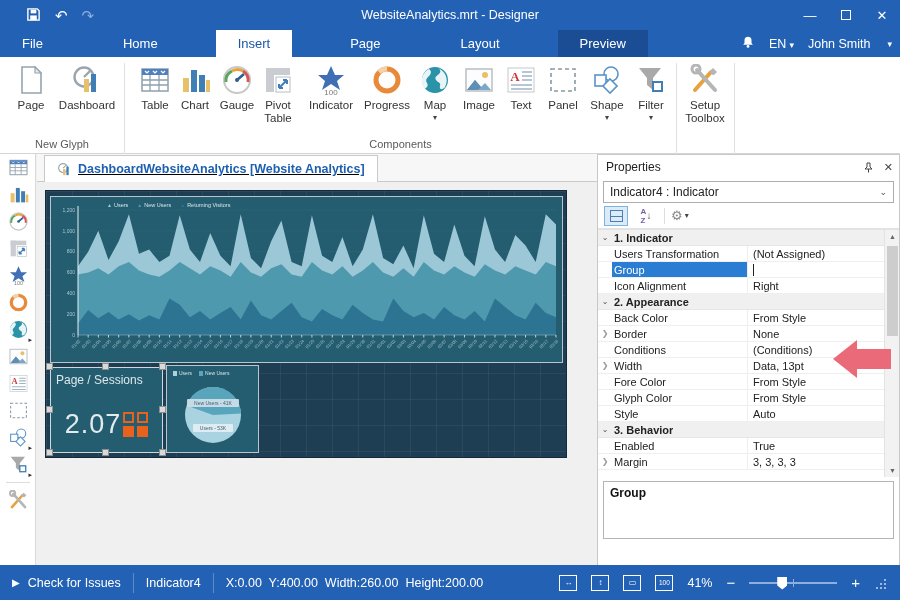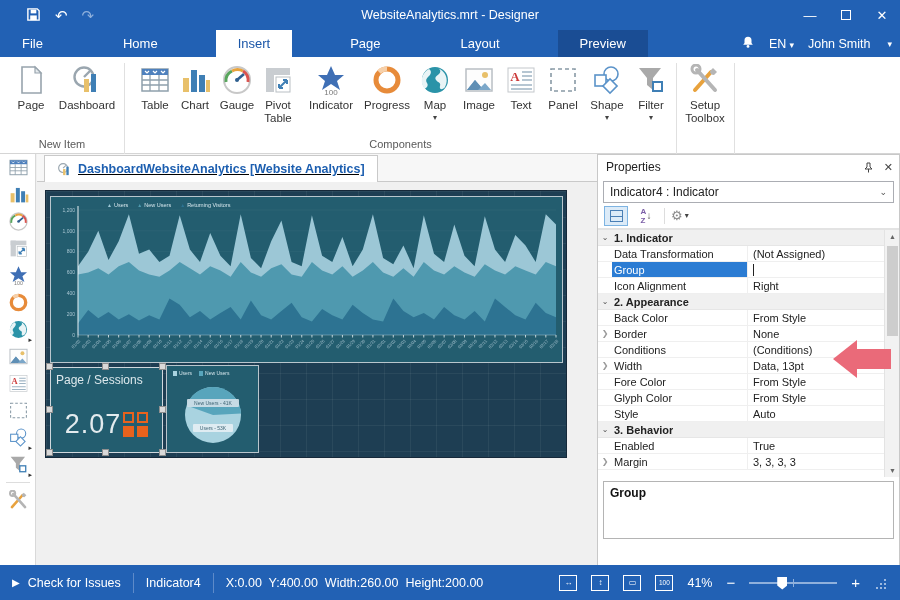--- a/index.html
+++ b/index.html
@@ -369,21 +369,21 @@
         <span class="dd">▾</span>
       </div>
     <div class="rsep" style="left:676px"></div>
     <div class="rbtn" style="left:680px; width:50px">
         <svg>
           <use href="#i-toolbox"></use>
         </svg>
         <span class="rlabel">Setup Toolbox</span>
       </div>
     <div class="rsep" style="left:734px"></div>
-    <div class="rgroup-label" style="left:4px; width:116px">New Item</div>
+    <div class="rgroup-label" style="left:4px; width:116px">New Glyph</div>
     <div class="rgroup-label" style="left:128px; width:545px">Components</div>
   </div>
 
   <div class="main">
 
     <div class="sidebar">
       <div class="sitem">
           <svg>
             <use href="#i-table"></use>
           </svg>
@@ -653,21 +653,21 @@
         <span class="tool-gear">⚙<span class="dd">▾</span></span>
       </div>
       <div class="pgridwrap">
         <div class="pgrid" id="pgrid">
             <div class="prow cat">
               <span class="chv">⌄</span>
               <span class="nm" style="border:none;width:auto">1. Indicator</span>
             </div>
             <div class="prow">
               <span class="gut"></span>
-              <span class="nm">Data Transformation</span>
+              <span class="nm">Users Transformation</span>
               <span class="vl">(Not Assigned)</span>
             </div>
             <div class="prow sel">
               <span class="gut"></span>
               <span class="nm">Group</span>
               <span class="vl">
                 <span class="caret-i"></span>
               </span>
             </div>
             <div class="prow">

